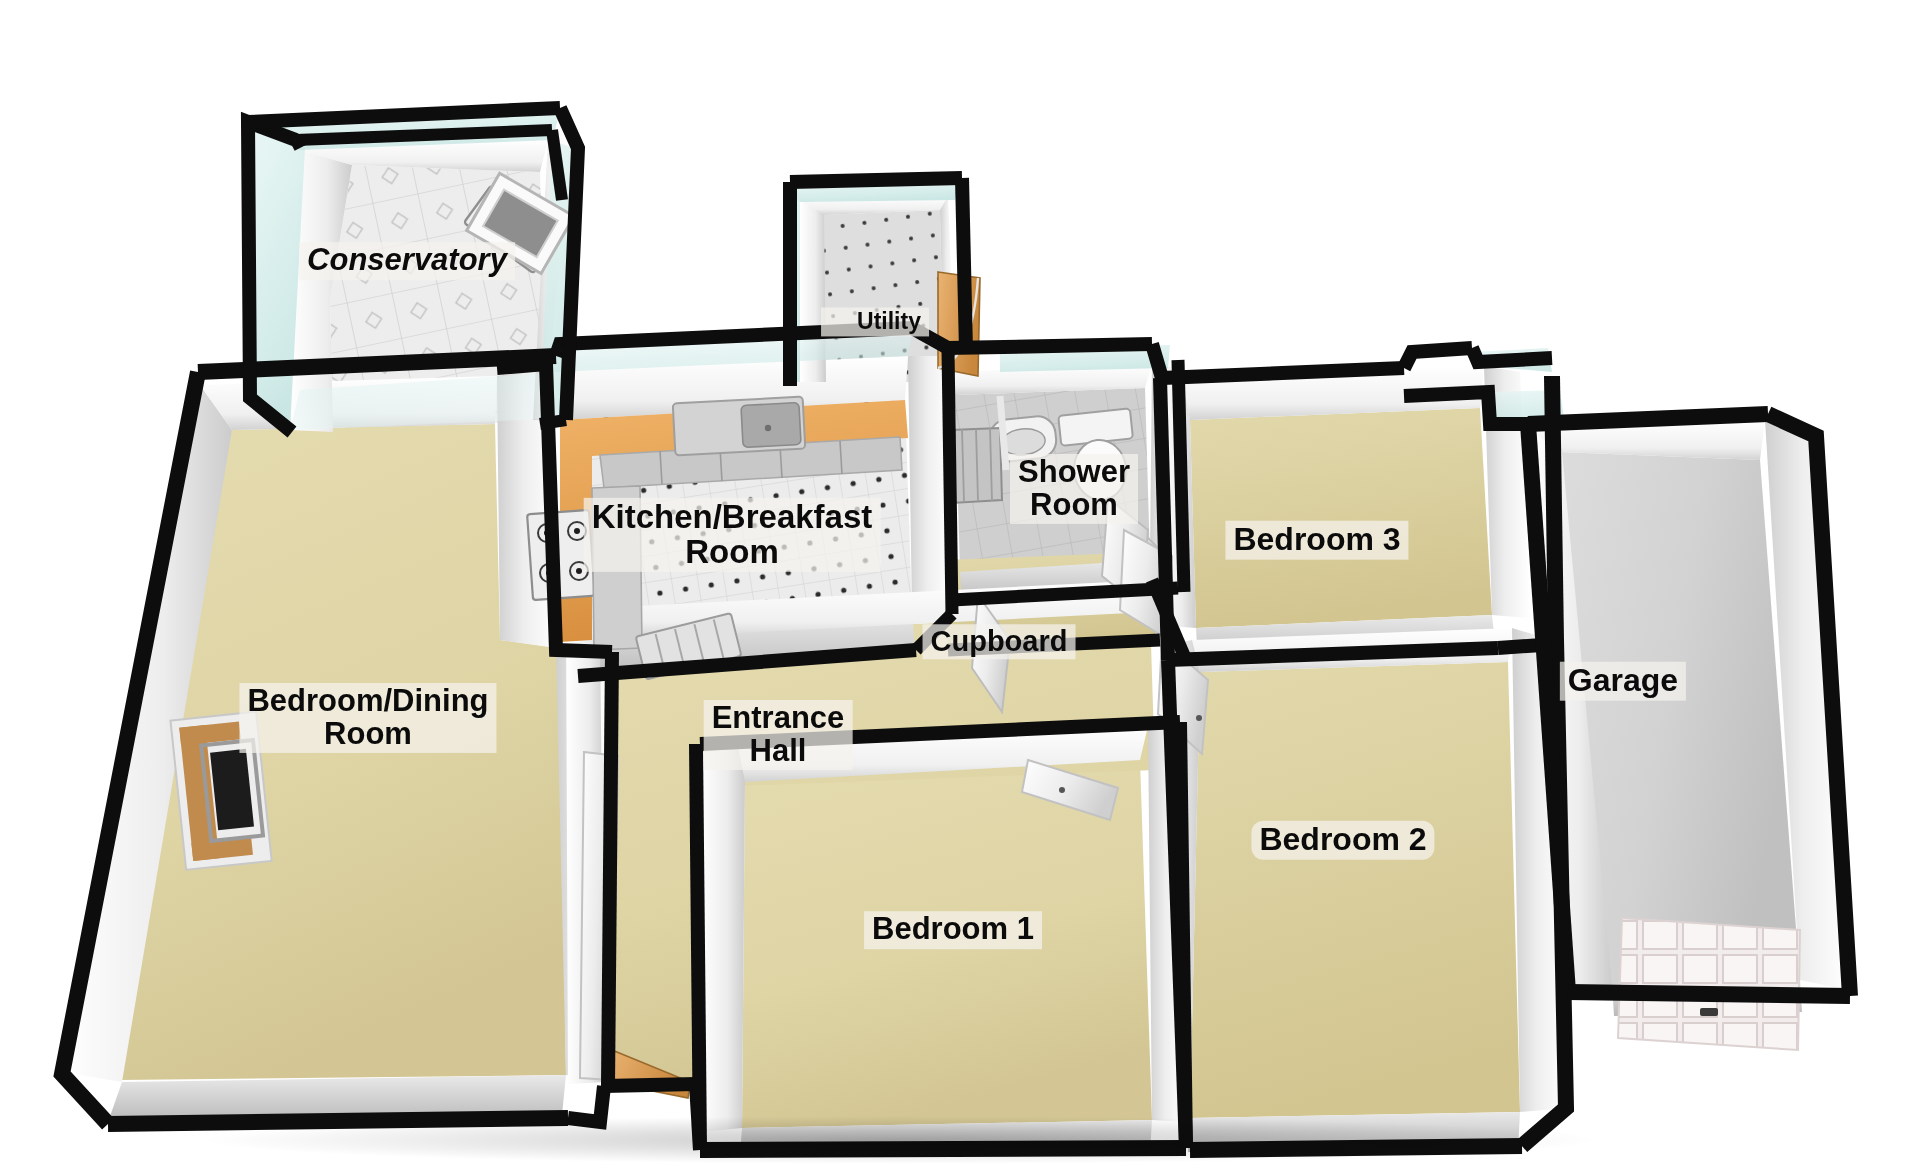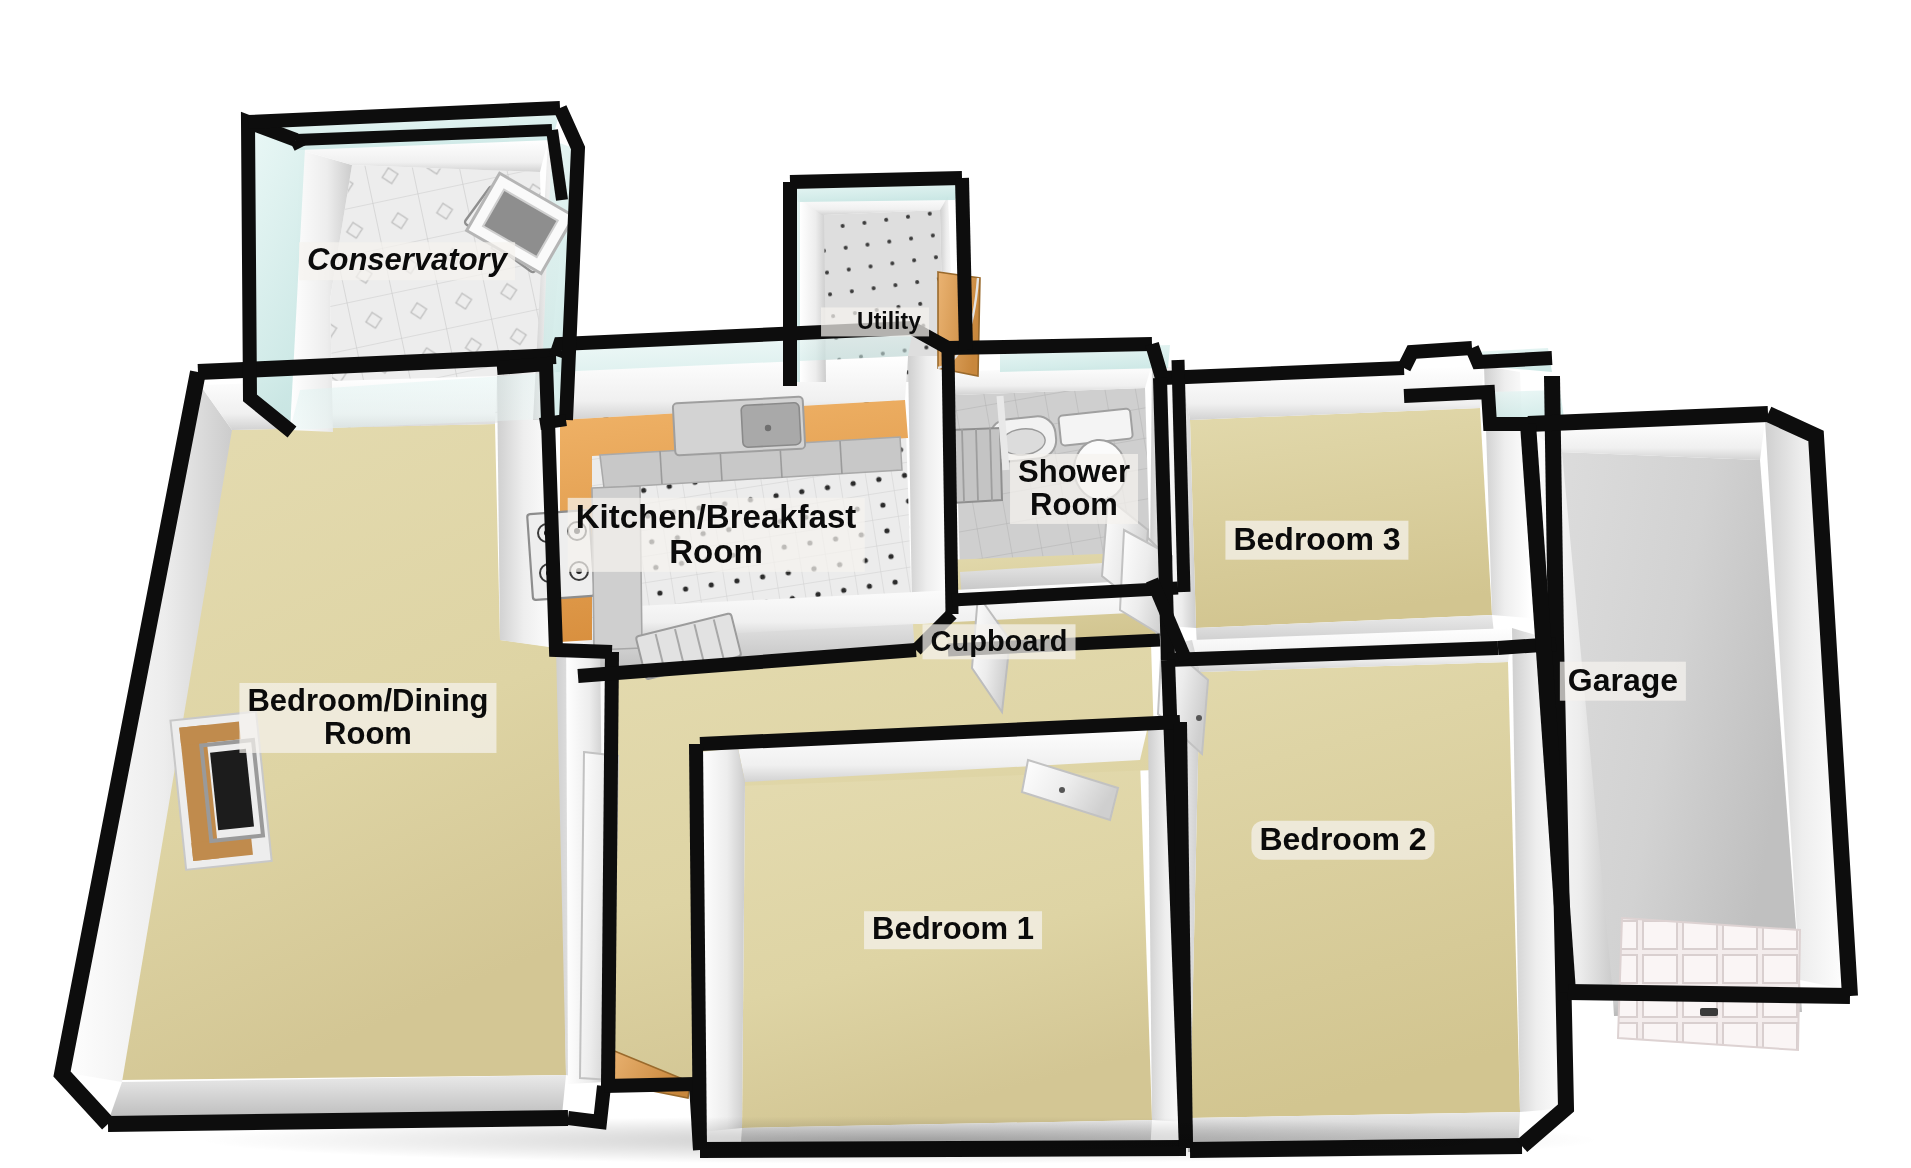--- a/index.html
+++ b/index.html
@@ -425,33 +425,35 @@
       </g>
     </g>
 
     <ellipse cx="900" cy="1140" rx="700" ry="24" fill="url(#gShadow)"></ellipse>
   </svg>
 
   <div class="room-label lbl-conservatory" style="left:407px;top:261px;">Conservatory</div>
 
   <div class="room-label lbl-utility" style="left:875px;top:322px;">Utility</div>
 
-  <div class="room-label lbl-kitchen" style="left:716px;top:535px;">Kitchen/Breakfast
+  <div class="room-label lbl-kitchen" style="left:732px;top:535px;">Kitchen/Breakfast
 Room</div>
 
   <div class="room-label lbl-shower" style="left:1062px;top:489px;">Shower
 Room</div>
 
   <div class="room-label lbl-bedroom3" style="left:1317px;top:540px;">Bedroom 3</div>
 
   <div class="room-label lbl-garage" style="left:1623px;top:681px;">Garage</div>
 
   <div class="room-label lbl-lounge" style="left:368px;top:718px;">Bedroom/Dining
 Room</div>
 
+  <div class="room-label lbl-entrance" style="left:778px;top:735px;">Entrance
+Hall</div>
 
   <div class="room-label lbl-cupboard" style="left:999px;top:618px;margin-top:24px;">Cupboard</div>
 
   <div class="room-label lbl-bedroom2" style="left:1343px;top:840px;border-radius:12px;">Bedroom 2</div>
 
   <div class="room-label lbl-bedroom1" style="left:953px;top:930px;">Bedroom 1</div>
 
 </div>
 
 </body></html>

